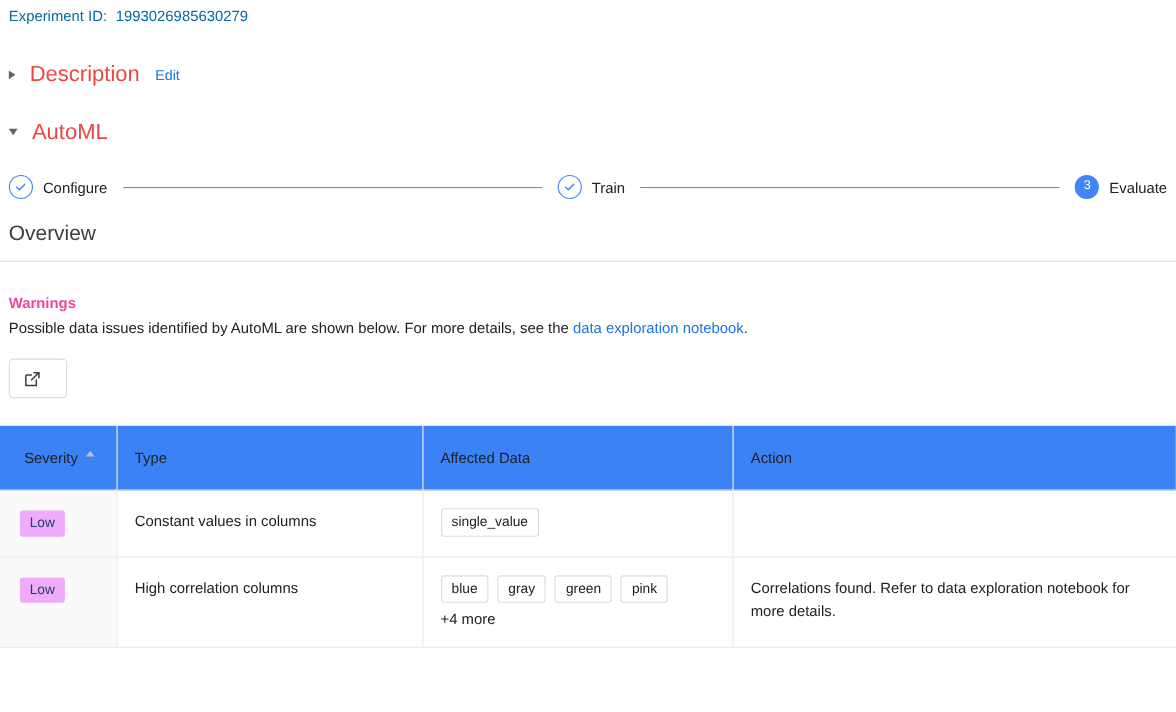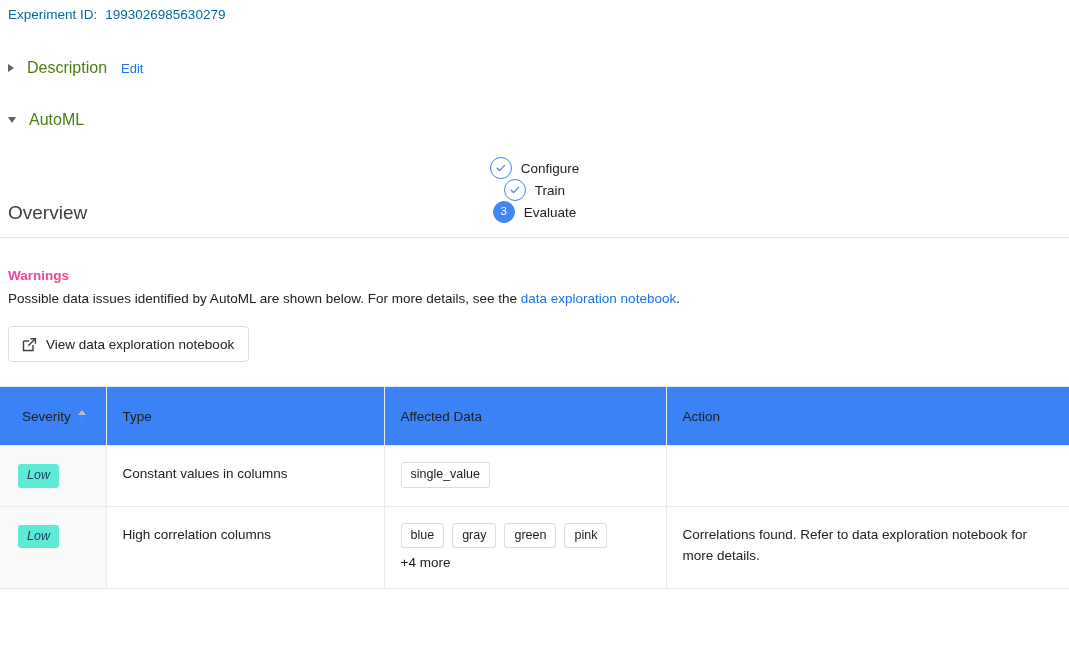--- a/index.html
+++ b/index.html
@@ -46,38 +46,37 @@
     border-left: 6px solid #5f6368;
     border-top: 4.5px solid transparent;
     border-bottom: 4.5px solid transparent;
   }
   .tri.down {
     border-top: 6px solid #5f6368;
     border-left: 4.5px solid transparent;
     border-right: 4.5px solid transparent;
   }
   .section-title {
-    font-size: 16px;
-    color: #4d7c0f;
+    font-size: 20px;
+    color: #ef4444;
   }
   .edit-link {
     font-size: 13px;
     color: #1a73e8;
     margin-left: 14px;
     cursor: pointer;
   }
 
   
   .stepper {
     display: flex;
     align-items: center;
     margin-top: 26px;
     padding: 0 8px 0 8px;
     height: 26px;
-    flex-direction: column;
   }
   .step { display: flex; align-items: center; flex: none; }
   .step-circle {
     width: 22px; height: 22px;
     border-radius: 50%;
     display: flex; align-items: center; justify-content: center;
     flex: none;
     box-sizing: border-box;
   }
   .step-circle.done {
@@ -224,21 +223,21 @@
   }
 
   .badge {
     display: inline-block;
     padding: 4px 9px;
     border-radius: 3px;
     font-size: 12.5px;
     line-height: 1.25;
   }
   .badge.medium { background: #fce8cf; color: #6b3f14; }
-  .badge.low { background: #5eead4; color: #1c3f66; font-style: italic; }
+  .badge.low { background: #f0abfc; color: #1c3f66; }
 
   .chips {
     display: flex;
     flex-wrap: wrap;
     align-items: center;
     gap: 7px 8px;
     margin-top: -2px;
   }
   .chip {
     display: inline-block;
@@ -315,21 +314,20 @@
 <div>
   <div class="nb-button">
     <span>
       <svg class="ext-icon" width="17" height="17" viewBox="0 0 17 17" aria-hidden="true">
         <path d="M2.5 5.0 L2.5 14.5 L12.0 14.5 L12.0 9.0" fill="none" stroke="#3c4043" stroke-width="1.4"></path>
         <path d="M2.5 5.0 L8.0 5.0" fill="none" stroke="#3c4043" stroke-width="1.4"></path>
         <path d="M7.3 9.7 L14.2 2.8" fill="none" stroke="#3c4043" stroke-width="1.4"></path>
         <path d="M9.4 2.8 L14.4 2.8 L14.4 7.8" fill="none" stroke="#3c4043" stroke-width="1.4" stroke-linejoin="miter"></path>
       </svg>
     </span>
-    <span>View data exploration notebook</span>
   </div>
 </div>
 
 <table class="wtable">
   <colgroup>
     <col class="c-sev">
       <col class="c-type">
       <col class="c-data">
       <col class="c-action">
   </colgroup>

